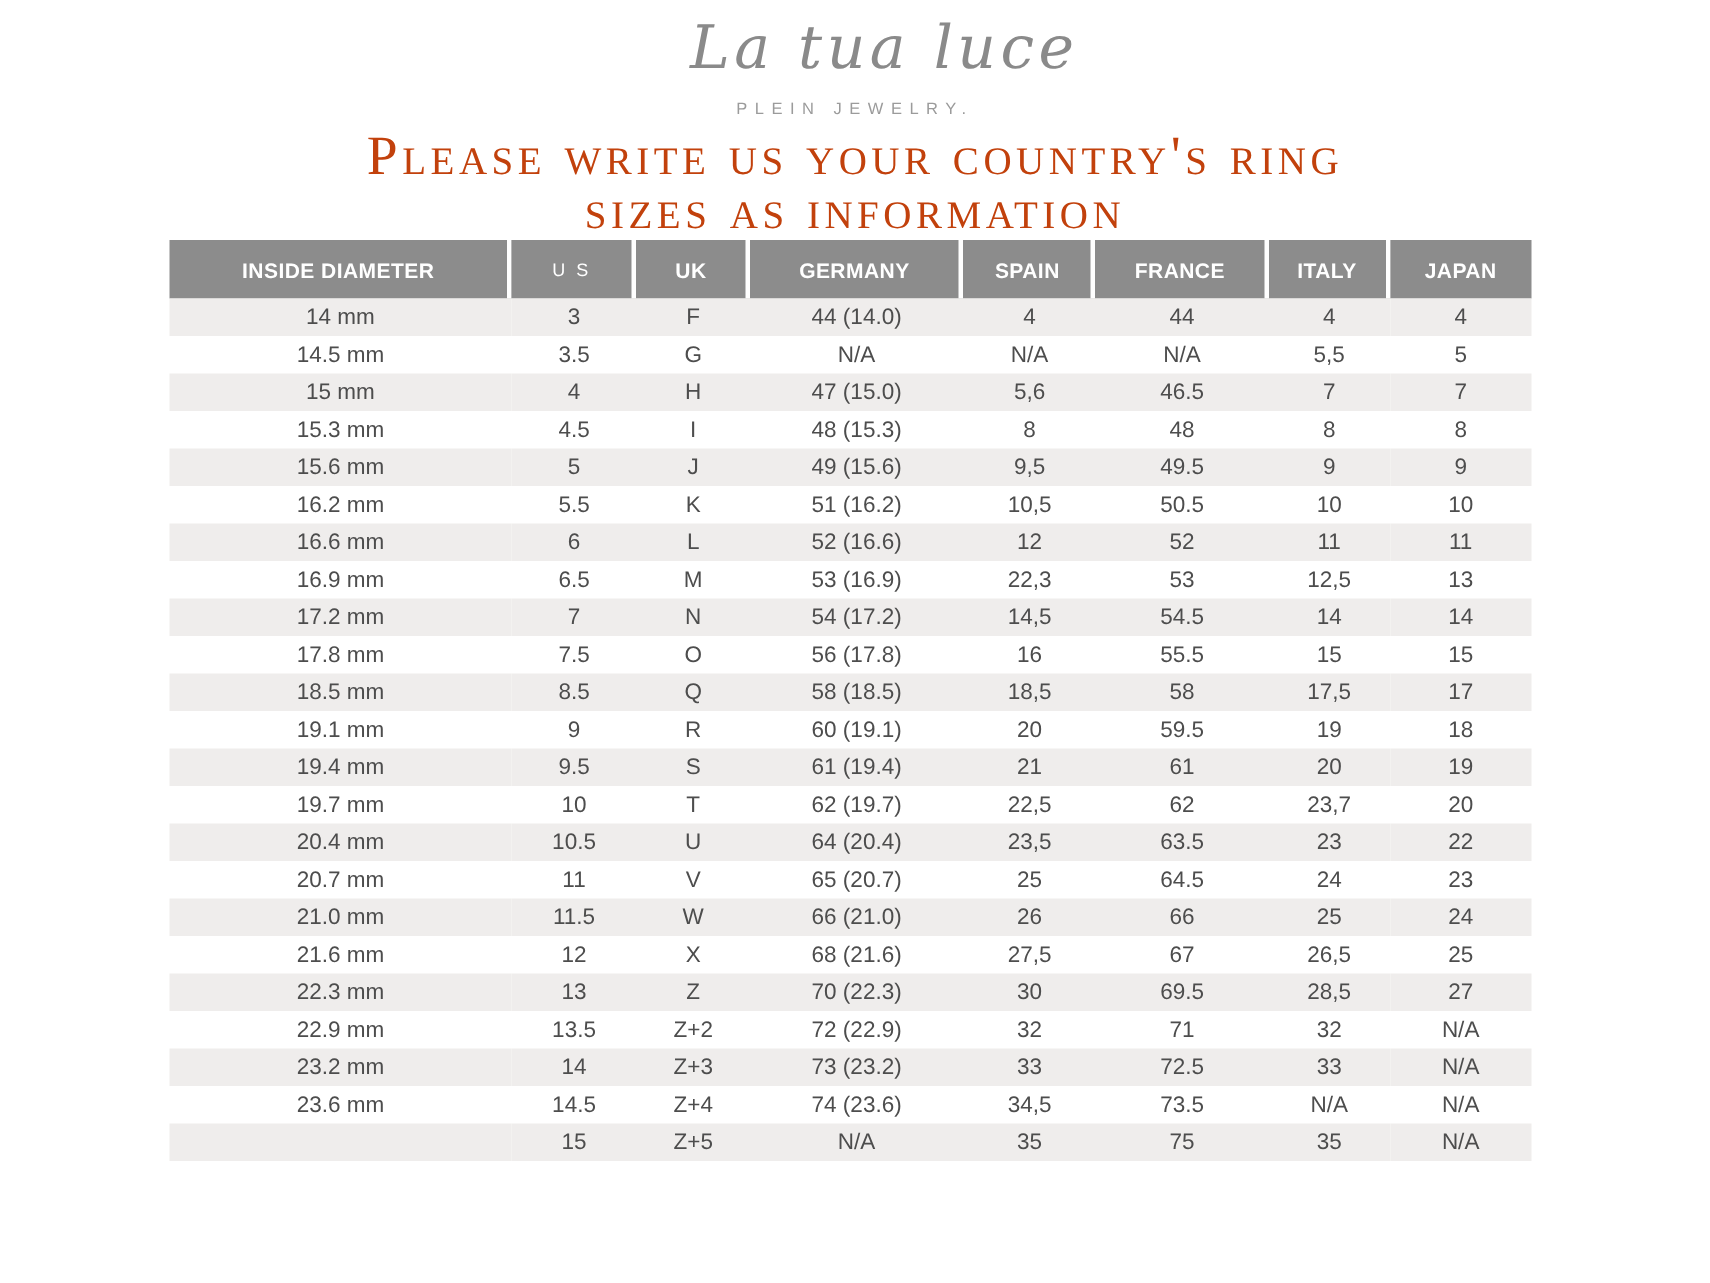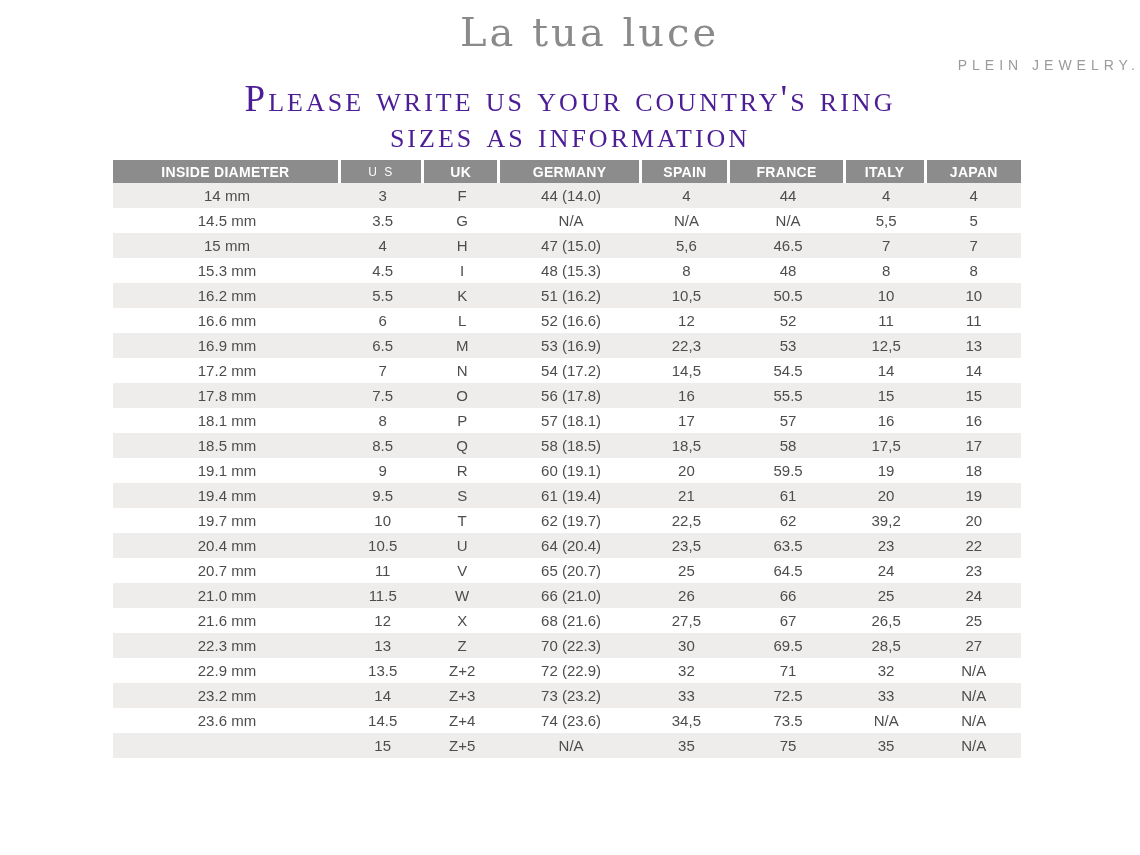--- a/index.html
+++ b/index.html
@@ -14,43 +14,43 @@
     background: #ffffff;
     font-family: "Liberation Sans", sans-serif;
     overflow: hidden;
   }
   .brand {
     text-align: center;
     padding-top: 8px;
   }
   .logo {
     font-family: "DejaVu Serif", serif;
+    font-style: italic;
     font-size: 40px;
     line-height: 48px;
     color: #8a8a8a;
     letter-spacing: 3px;
     padding-left: 39px;
   }
   .tagline {
-    margin-top: 1px;
-    font-size: 14px;
+    margin-top: 11px;
+    font-size: 11px;
     letter-spacing: 5px;
     color: #9b9b9b;
-    text-align: right;
   }
   .heading {
     margin: 8px 0 0 0;
     text-align: center;
     font-family: "Liberation Serif", serif;
     font-weight: normal;
     font-variant: small-caps;
     font-size: 37px;
     line-height: 36px;
     letter-spacing: 3px;
-    color: #4c1d95;
+    color: #c2410c;
   }
   table.size-chart {
     position: absolute;
     left: 113px;
     top: 160px;
     width: 908px;
     border-collapse: separate;
     border-spacing: 0;
     table-layout: fixed;
   }
@@ -61,21 +61,21 @@
   col.c5 { width: 9.7%; }
   col.c6 { width: 12.7%; }
   col.c7 { width: 8.9%; }
   col.c8 { width: 10.4%; }
   thead th {
     background: #8c8c8c;
     color: #ffffff;
     font-size: 14px;
     font-weight: bold;
     letter-spacing: 0.3px;
-    height: 23px;
+    height: 39px;
     padding: 0;
     border-right: 3px solid #ffffff;
   }
   thead th:last-child { border-right: none; }
   thead th.light {
     font-weight: normal;
     letter-spacing: 2px;
     font-size: 12px;
   }
   tbody td {
@@ -162,20 +162,30 @@
           <td>15.3 mm</td>
           <td>4.5</td>
           <td>I</td>
           <td>48 (15.3)</td>
           <td>8</td>
           <td>48</td>
           <td>8</td>
           <td>8</td>
         </tr>
         <tr>
+          <td>15.6 mm</td>
+          <td>5</td>
+          <td>J</td>
+          <td>49 (15.6)</td>
+          <td>9,5</td>
+          <td>49.5</td>
+          <td>9</td>
+          <td>9</td>
+        </tr>
+        <tr>
           <td>16.2 mm</td>
           <td>5.5</td>
           <td>K</td>
           <td>51 (16.2)</td>
           <td>10,5</td>
           <td>50.5</td>
           <td>10</td>
           <td>10</td>
         </tr>
         <tr>
@@ -212,30 +222,20 @@
           <td>17.8 mm</td>
           <td>7.5</td>
           <td>O</td>
           <td>56 (17.8)</td>
           <td>16</td>
           <td>55.5</td>
           <td>15</td>
           <td>15</td>
         </tr>
         <tr>
-          <td>18.1 mm</td>
-          <td>8</td>
-          <td>P</td>
-          <td>57 (18.1)</td>
-          <td>17</td>
-          <td>57</td>
-          <td>16</td>
-          <td>16</td>
-        </tr>
-        <tr>
           <td>18.5 mm</td>
           <td>8.5</td>
           <td>Q</td>
           <td>58 (18.5)</td>
           <td>18,5</td>
           <td>58</td>
           <td>17,5</td>
           <td>17</td>
         </tr>
         <tr>
@@ -258,21 +258,21 @@
           <td>20</td>
           <td>19</td>
         </tr>
         <tr>
           <td>19.7 mm</td>
           <td>10</td>
           <td>T</td>
           <td>62 (19.7)</td>
           <td>22,5</td>
           <td>62</td>
-          <td>39,2</td>
+          <td>23,7</td>
           <td>20</td>
         </tr>
         <tr>
           <td>20.4 mm</td>
           <td>10.5</td>
           <td>U</td>
           <td>64 (20.4)</td>
           <td>23,5</td>
           <td>63.5</td>
           <td>23</td>

